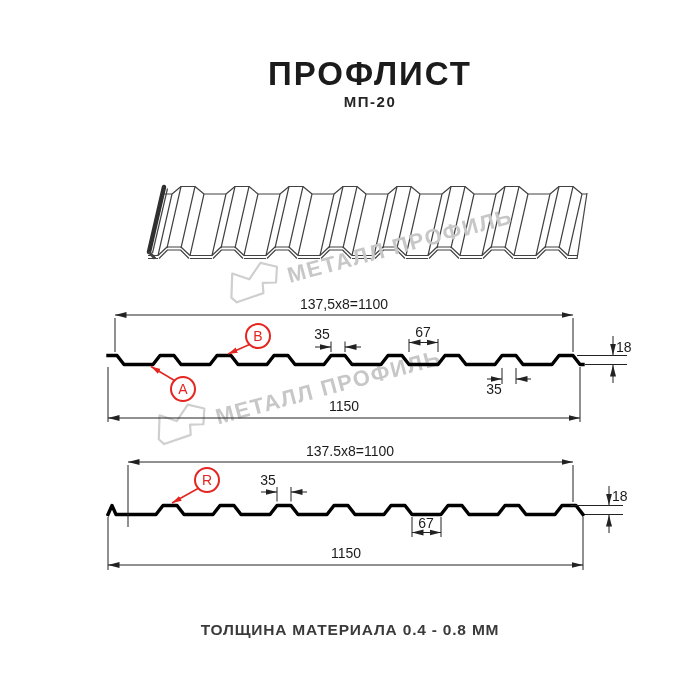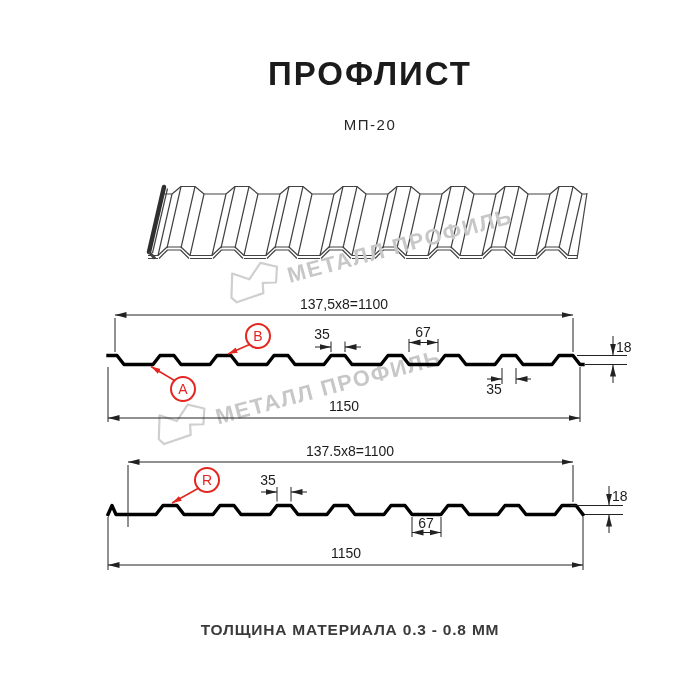--- a/index.html
+++ b/index.html
@@ -1,20 +1,20 @@
 <!DOCTYPE html>
 <html><head>
 <meta charset="utf-8">
 <style>
   html,body{margin:0;padding:0;background:#fff;}
   .stage{position:relative;width:700px;height:700px;background:#fff;overflow:hidden;
          font-family:"Liberation Sans",sans-serif;}
   .header{position:absolute;top:55px;left:0;right:0;text-align:center;padding-left:40px;}
   .title{font-size:33px;font-weight:700;letter-spacing:2px;color:#1b1b1b;}
-  .subtitle{margin-top:23px;font-size:15px;font-weight:400;letter-spacing:1.5px;color:#262626;}
+  .subtitle{margin-top:0;font-size:15px;font-weight:700;letter-spacing:1.5px;color:#262626;}
   .footer{position:absolute;top:621px;left:0;right:0;text-align:center;
           font-size:15.5px;font-weight:700;letter-spacing:.8px;color:#3a3a3a;}
   svg.drawing{position:absolute;left:0;top:0;width:700px;height:700px;}
   svg text{font-family:"Liberation Sans",sans-serif;fill:#1b1b1b;}
   .dim{font-size:14px;}
   .mid{text-anchor:middle;}
   .lbl{font-size:14px;fill:#e42520;text-anchor:middle;}
   .wm{font-size:22px;font-weight:700;fill:#c7c7c7;letter-spacing:1.5px;}
   .thin{stroke:#222;stroke-width:1;fill:none;}
   .prof{stroke:#000;stroke-width:3.4;fill:none;stroke-linejoin:round;stroke-linecap:square;}
@@ -175,15 +175,15 @@
       </g>
 
       <g>
         <line class="red" x1="198" y1="488.5" x2="172" y2="503" marker-end="url(#arrRed)"></line>
         <circle class="redc" cx="207" cy="480" r="12"></circle>
         <text class="lbl" x="207" y="485">R</text>
       </g>
     </g>
   </svg>
 
-  <div class="footer">ТОЛЩИНА МАТЕРИАЛА 0.3 - 0.8 ММ</div>
+  <div class="footer">ТОЛЩИНА МАТЕРИАЛА 0.4 - 0.8 ММ</div>
 
 </div>
 
 </body></html>

